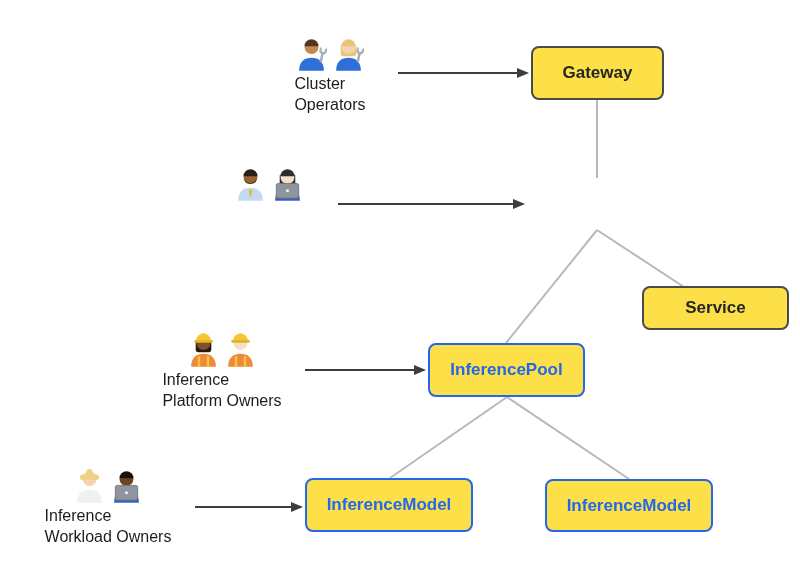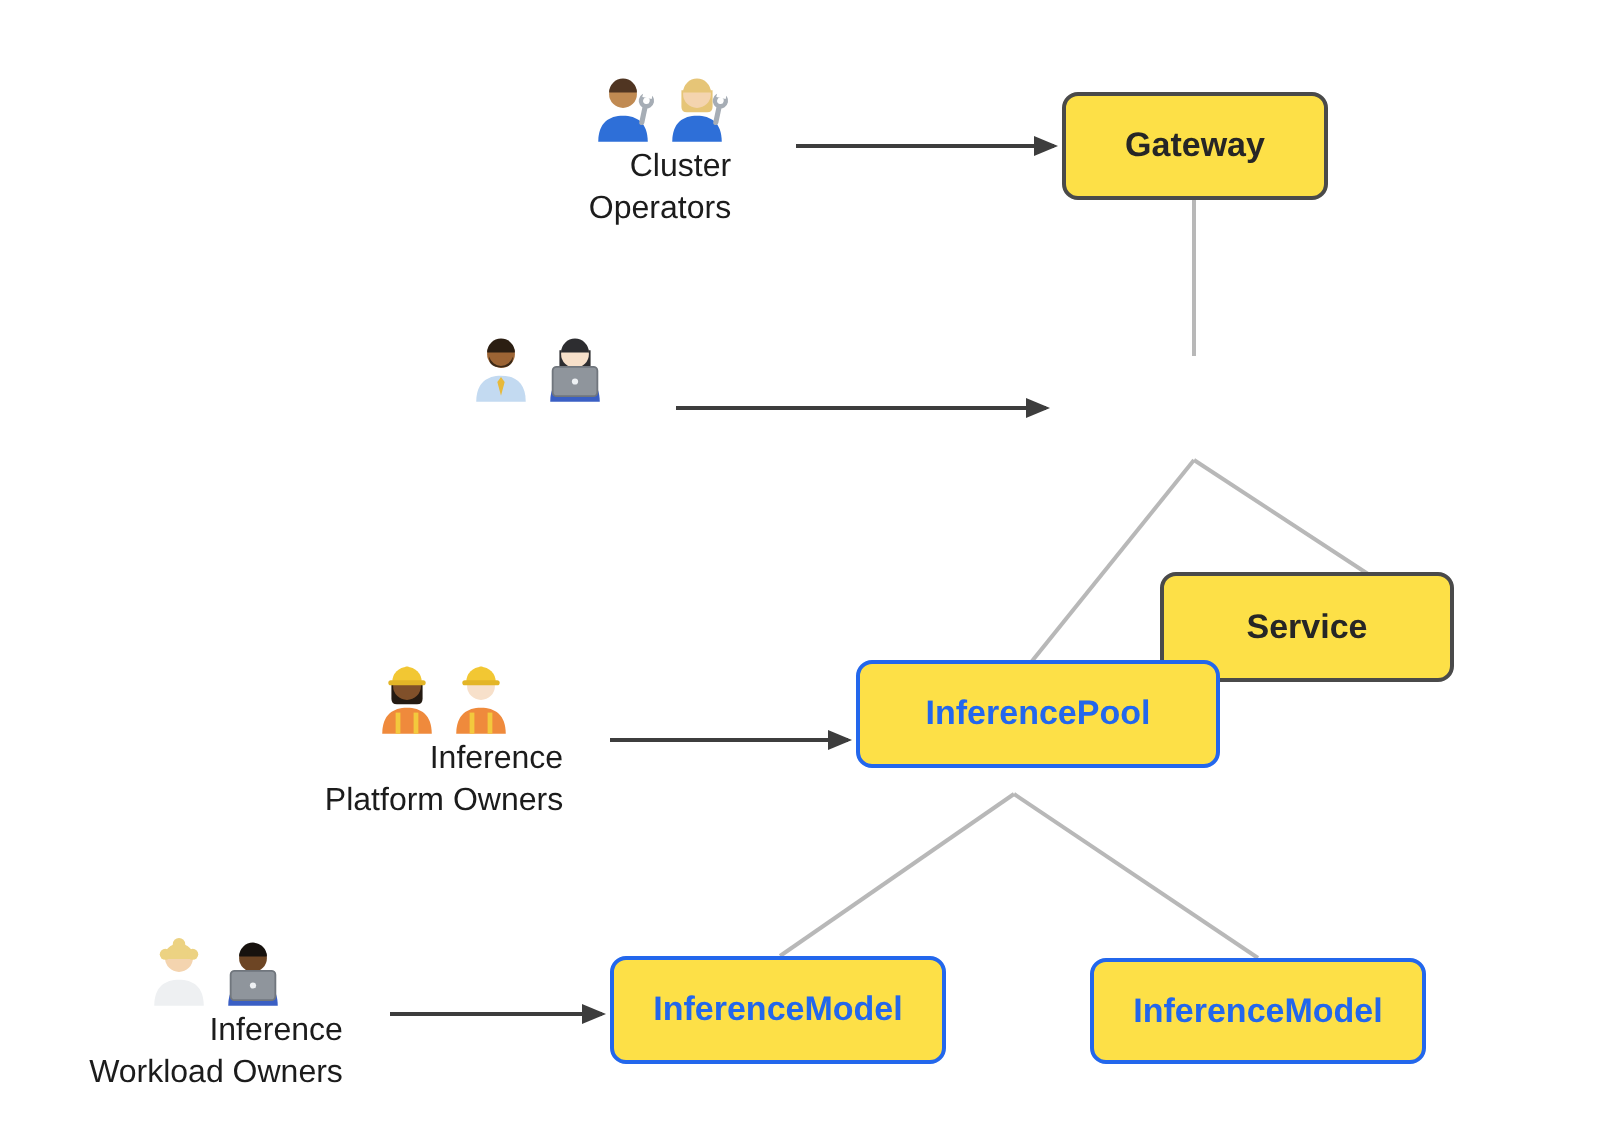--- a/index.html
+++ b/index.html
@@ -27,36 +27,36 @@
     background:#fde047;
     border:2px solid var(--core-border);
     border-radius:8px;
     display:flex;align-items:center;justify-content:center;
     font-size:17px;font-weight:700;color:var(--core-text);
     box-sizing:border-box;
   }
   .node.blue{border-color:var(--blue);color:var(--blue);}
   .n-gateway{left:531px;top:46px;width:133px;height:54px;}
   .n-httproute{left:527px;top:178px;width:140px;height:53px;}
-  .n-service{left:580px;top:286px;width:147px;height:55px;}
-  .n-inferencepool{left:428px;top:330px;width:182px;height:54px;}
+  .n-service{left:642px;top:286px;width:147px;height:44px;}
+  .n-inferencepool{left:428px;top:343px;width:157px;height:54px;}
   .n-inferencemodel-left{left:305px;top:478px;width:168px;height:54px;}
   .n-inferencemodel-right{left:545px;top:479px;width:168px;height:53px;}
   .persona{
     position:absolute;width:160px;
     display:flex;flex-direction:column;align-items:center;gap:2px;
   }
   .p-cluster{left:250px;top:34px;}
   .p-appdev{left:189px;top:164px;}
   .p-platform{left:142px;top:330px;}
   .p-workload{left:28px;top:466px;}
   .picons{display:flex;gap:4px;align-items:flex-end;justify-content:center;}
   .plabel{
     font-size:16px;line-height:21px;color:var(--persona-text);
-    text-align:right;white-space:pre-line;
+    text-align:left;white-space:pre-line;
   }
 </style>
 </head>
 <body>
 
 <div class="canvas">
 
   <svg class="edge-layer" width="800" height="572" viewBox="0 0 800 572">
     <defs>
       <marker id="arrowhead" viewBox="0 0 12 10" refX="10" refY="5" markerWidth="12" markerHeight="10" markerUnits="userSpaceOnUse" orient="auto">

